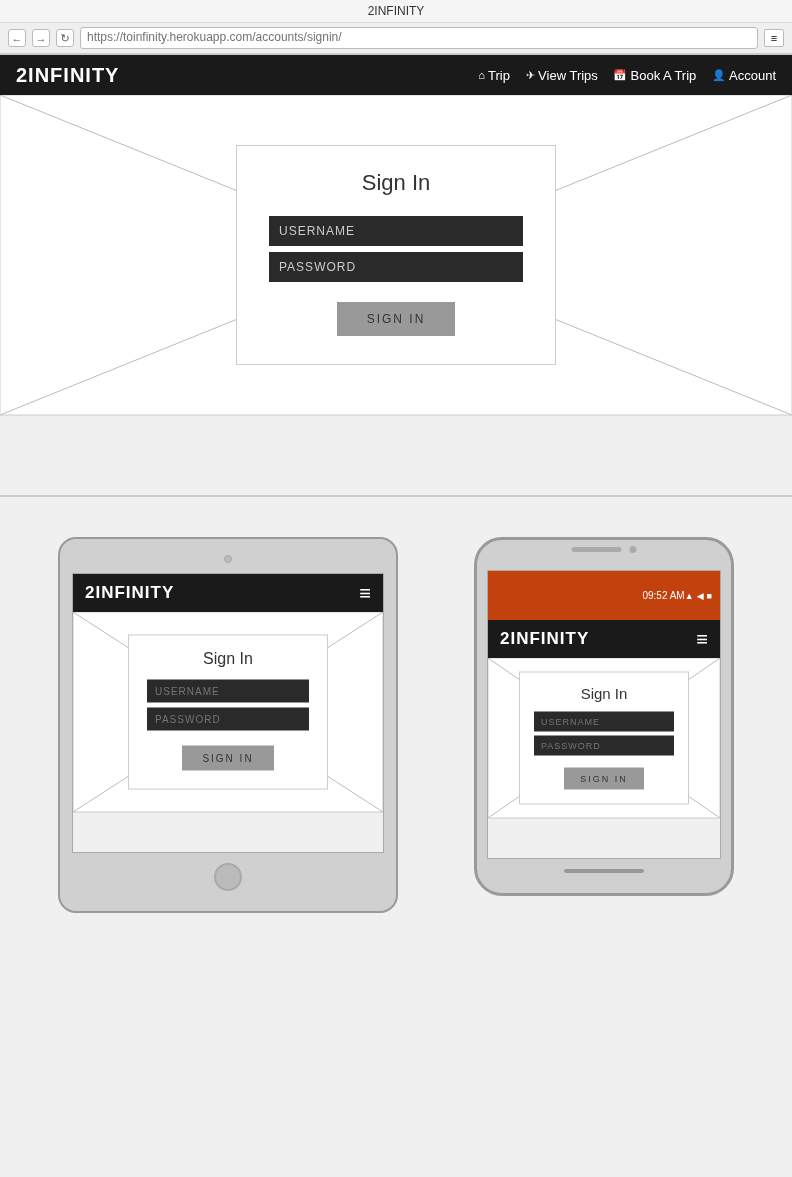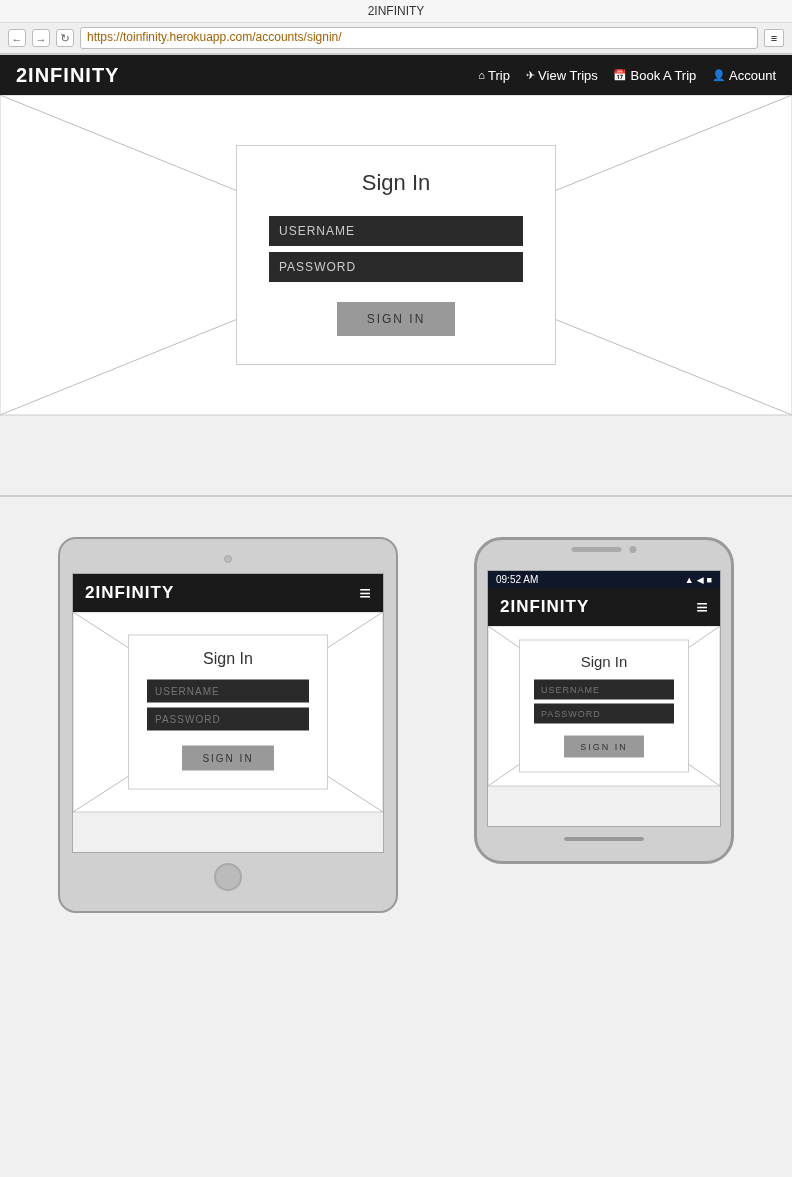--- a/index.html
+++ b/index.html
@@ -43,21 +43,21 @@
       cursor: pointer;
       color: #555;
     }
     .url-bar {
       flex: 1;
       border: 1px solid #bbb;
       background: #fff;
       border-radius: 3px;
       padding: 2px 6px;
       font-size: 12px;
-      color: #a16207;
+      color: #737373;
       height: 22px;
     }
     .menu-btn {
       width: 20px;
       height: 18px;
       border: 1px solid #bbb;
       background: #fff;
       border-radius: 2px;
       display: flex; align-items: center; justify-content: center;
       font-size: 11px;
@@ -222,27 +222,27 @@
     
     .phone-device {
       background: #d0d0d0;
       border-radius: 28px;
       border: 3px solid #999;
       padding: 30px 10px 20px;
       width: 260px;
       position: relative;
     }
     .phone-status-bar {
-      background: #0f172a;
+      background: #c2410c;
       color: #fff;
       font-size: 10px;
       display: flex;
-      justify-content: space-between;
+      justify-content: flex-end;
       align-items: center;
-      padding: 3px 8px;
+      padding: 19px 8px;
     }
     .phone-status-icons {
       display: flex;
       gap: 3px;
       font-size: 9px;
     }
     .phone-notch-area {
       position: absolute;
       top: 6px;
       left: 50%;

